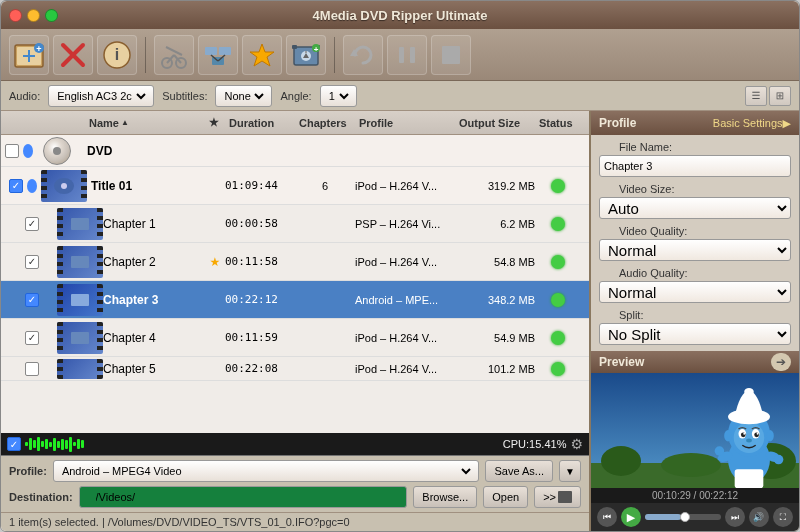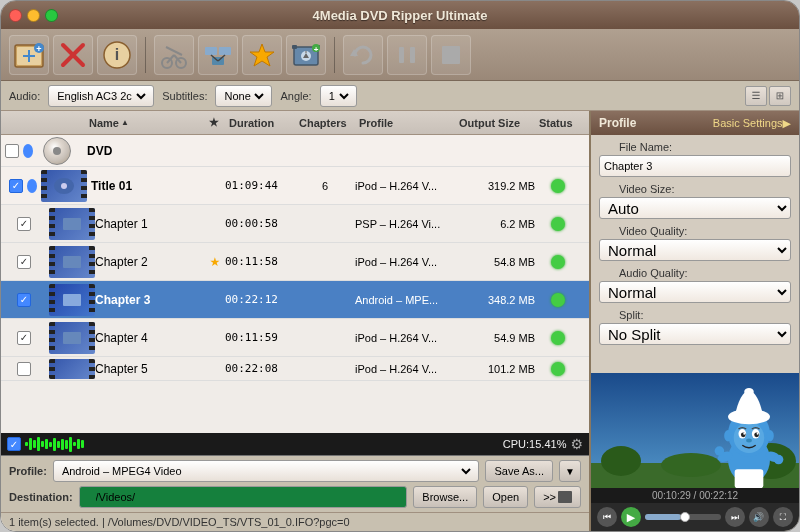--- a/index.html
+++ b/index.html
@@ -1,19 +1,19 @@
 <!DOCTYPE html>
 <html><head>
   <meta charset="utf-8">
   <style>
     * { box-sizing: border-box; margin: 0; padding: 0; }
     body { width: 800px; height: 532px; overflow: hidden; font-family: Arial, Helvetica, sans-serif; font-size: 12px; background: #c8c8c8; }
 
     
-    .app-window { width: 800px; height: 532px; display: flex; flex-direction: column; background: #d4d0c8; border: 1px solid #888; border-radius: 16px; overflow: hidden; }
+    .app-window { width: 800px; height: 532px; display: flex; flex-direction: column; background: #d4d0c8; border: 1px solid #888; border-radius: 6px; overflow: hidden; }
 
     
     .title-bar { background: linear-gradient(to bottom, #8a7060 0%, #6b5040 100%); height: 28px; display: flex; align-items: center; justify-content: center; position: relative; border-radius: 6px 6px 0 0; }
     .title-bar-buttons { position: absolute; left: 8px; display: flex; gap: 5px; }
     .tb-btn { width: 13px; height: 13px; border-radius: 50%; border: 1px solid rgba(0,0,0,0.3); cursor: pointer; }
     .tb-btn.red { background: #ff5f57; }
     .tb-btn.yellow { background: #febc2e; }
     .tb-btn.green { background: #28c840; }
     .title-bar-title { color: #f0e8d8; font-size: 13px; font-weight: bold; text-shadow: 0 1px 1px rgba(0,0,0,0.5); }
 
@@ -47,21 +47,21 @@
     .th-output { width: 80px; }
     .th-status { width: 50px; }
     .sort-arrow { margin-left: 2px; font-size: 8px; }
 
     
     .table-body { flex: 1; overflow-y: auto; }
     .table-row { display: flex; align-items: center; height: 38px; border-bottom: 1px solid #ddd; padding: 0 4px; cursor: pointer; }
     .table-row.selected { background: #4a80c4; color: #fff; }
     .table-row.dvd-row { height: 32px; background: #f5f0ec; }
     .table-row.title-row { height: 38px; background: #f5f0ec; }
-    .table-row.chapter-row { padding-left: 16px; }
+    .table-row.chapter-row { padding-left: 24px; }
 
     .row-check { width: 16px; display: flex; align-items: center; margin-right: 2px; }
     .row-status-dot { width: 14px; height: 14px; border-radius: 50%; margin-right: 4px; }
     .status-green { background: #44cc44; box-shadow: 0 0 3px #22aa22; }
     .status-blue { background: #4488ff; }
     .row-name { flex: 1; font-size: 12px; font-weight: bold; }
     .row-star { width: 20px; text-align: center; color: #f8a800; }
     .row-duration { width: 70px; font-size: 11px; font-family: monospace; }
     .row-chapters { width: 60px; font-size: 11px; text-align: center; }
     .row-profile { width: 100px; font-size: 11px; overflow: hidden; text-overflow: ellipsis; white-space: nowrap; }
@@ -550,20 +550,24 @@
         <div class="setting-label">Split:</div>
         <div class="setting-select-wrap">
           <select>
             <option>No Split</option>
           </select>
         </div>
 
       </div>
 
       <div>
+        <div class="preview-header">
+          <span class="preview-title">Preview</span>
+          <div class="preview-arrow">➔</div>
+        </div>
 
         <div class="preview-image">
 
           <svg width="210" height="115" viewBox="0 0 210 115" style="position:absolute;top:0;left:0;">
 
             <defs>
               <linearGradient id="skyGrad" x1="0%" y1="0%" x2="0%" y2="100%">
                 <stop offset="0%" style="stop-color:#1a4a8a;stop-opacity:1"></stop>
                 <stop offset="100%" style="stop-color:#5599cc;stop-opacity:1"></stop>
               </linearGradient>

